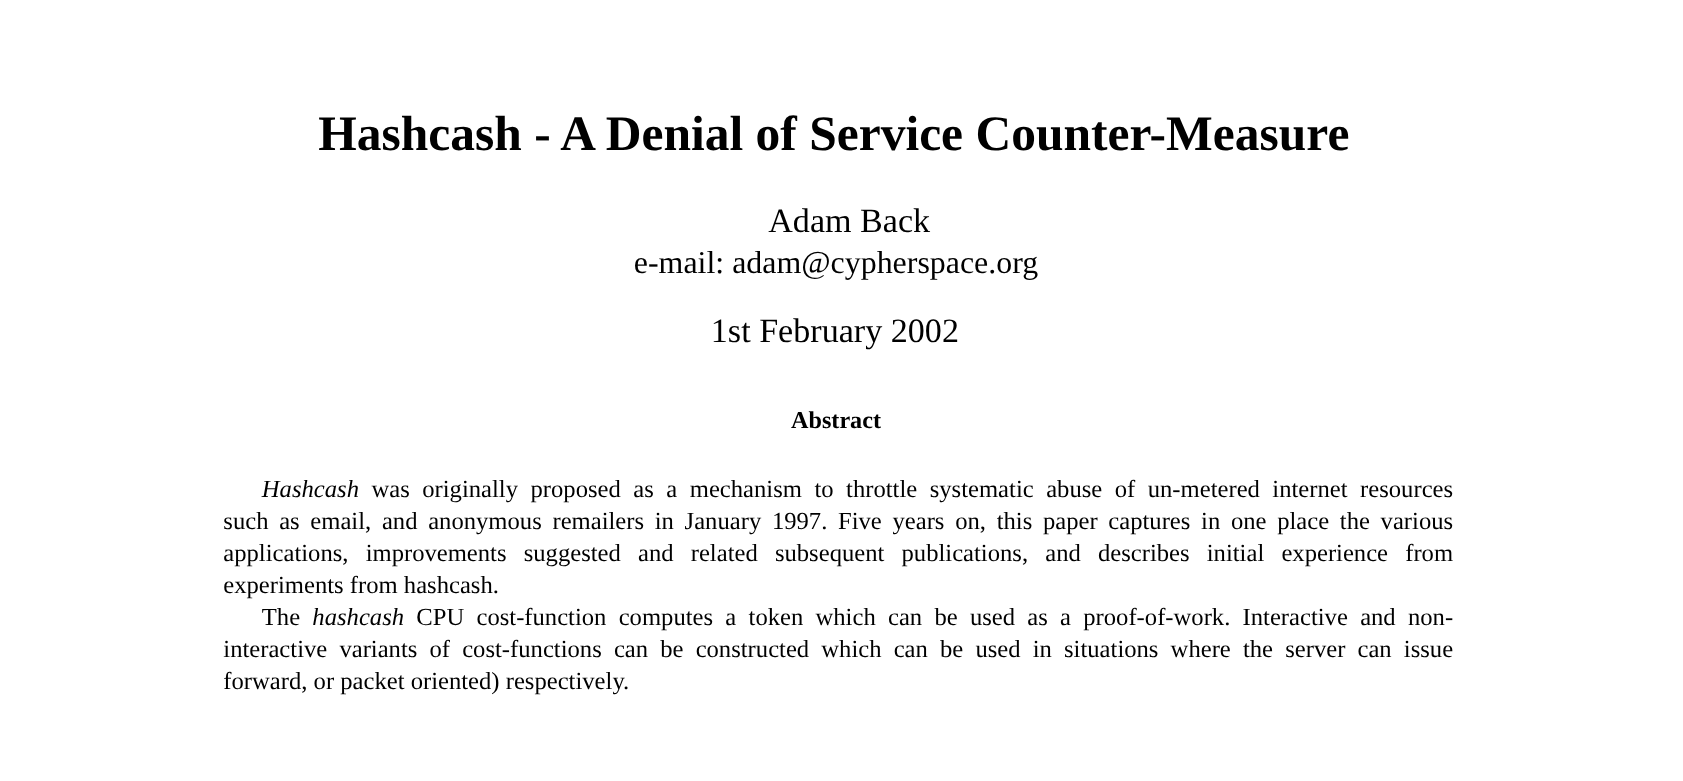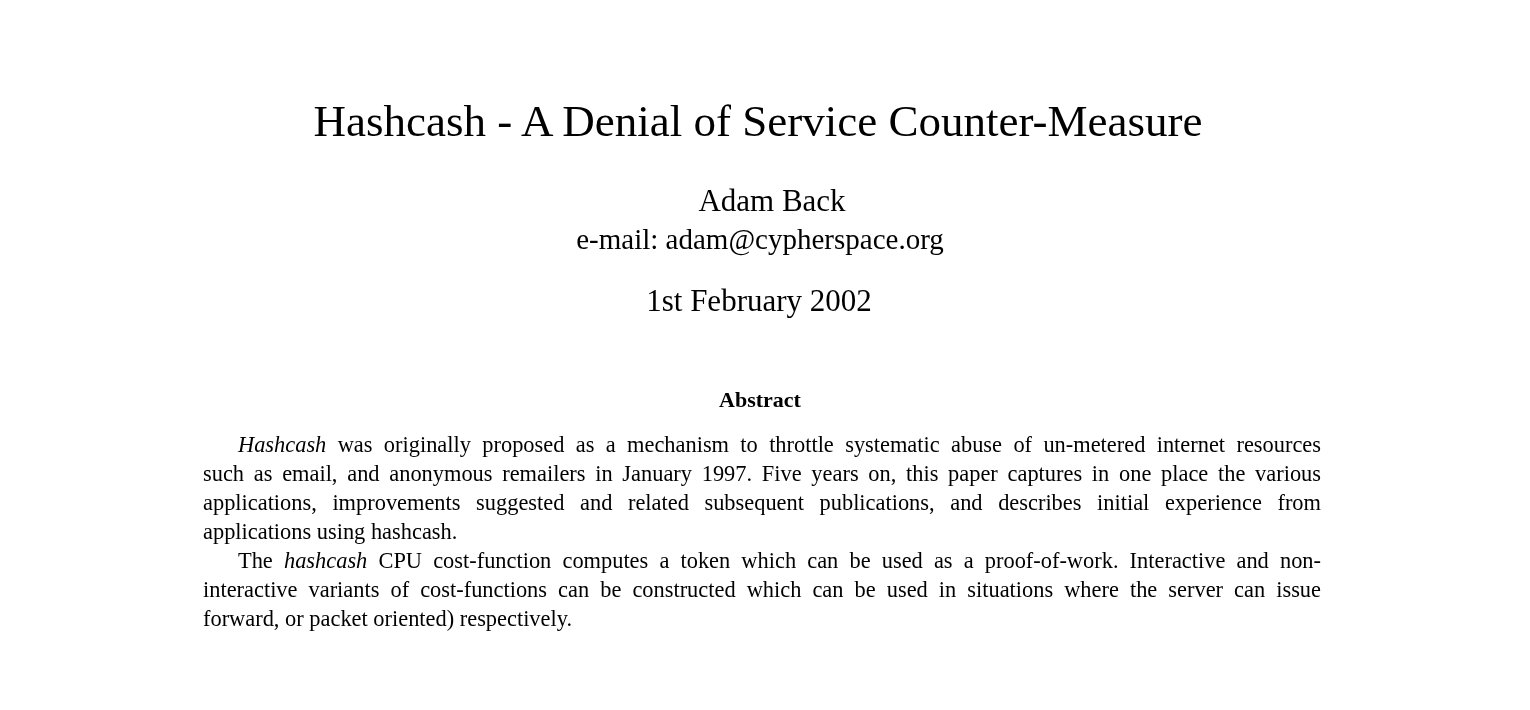--- a/index.html
+++ b/index.html
@@ -52,21 +52,21 @@
       top: 282px;
       text-align: center;
       font-size: 31px;
       line-height: 38px;
       white-space: nowrap;
     }
     .abstract-heading {
       position: absolute;
       left: 0;
       width: 1520px;
-      top: 386px;
+      top: 368px;
       text-align: center;
       font-size: 22px;
       line-height: 28px;
       font-weight: bold;
       white-space: nowrap;
     }
     .abstract-body {
       position: absolute;
       left: 203px;
       width: 1118px;
@@ -88,34 +88,34 @@
     }
     em {
       font-style: italic;
       margin-top: 40px;
     }
   </style>
 </head>
 <body>
 
 <div>
-  <h1 class="title" style="margin:0;font-weight:normal;">Hashcash - A Denial of Service Counter-Measure</h1>
+  <h1 class="title" style="margin:0;font-weight:bold;">Hashcash - A Denial of Service Counter-Measure</h1>
   <div class="author">Adam Back</div>
   <div class="email">e-mail: adam@cypherspace.org</div>
   <div class="date">1st February 2002</div>
 
   <div class="abstract-heading">Abstract</div>
 
   <div class="abstract-body">
 
     <div>
       <div class="line indent"><em>Hashcash</em><span> was originally proposed as a mechanism to throttle systematic abuse of un-metered internet resources</span></div>
       <div class="line"><span>such as email, and anonymous remailers in January 1997.  Five years on, this paper captures in one place the various</span></div>
       <div class="line"><span>applications, improvements suggested and related subsequent publications, and describes initial experience from</span></div>
-      <div class="line last"><span>applications using hashcash.</span></div>
+      <div class="line last"><span>experiments from hashcash.</span></div>
     </div>
 
     <div>
       <div class="line indent"><span>The </span><em>hashcash</em><span> CPU cost-function computes a token which can be used as a proof-of-work.  Interactive and non-</span></div>
       <div class="line"><span>interactive variants of cost-functions can be constructed which can be used in situations where the server can issue</span></div>
       <div class="line last"><span>forward, or packet oriented) respectively.</span></div>
     </div>
   </div>
 </div>
 

